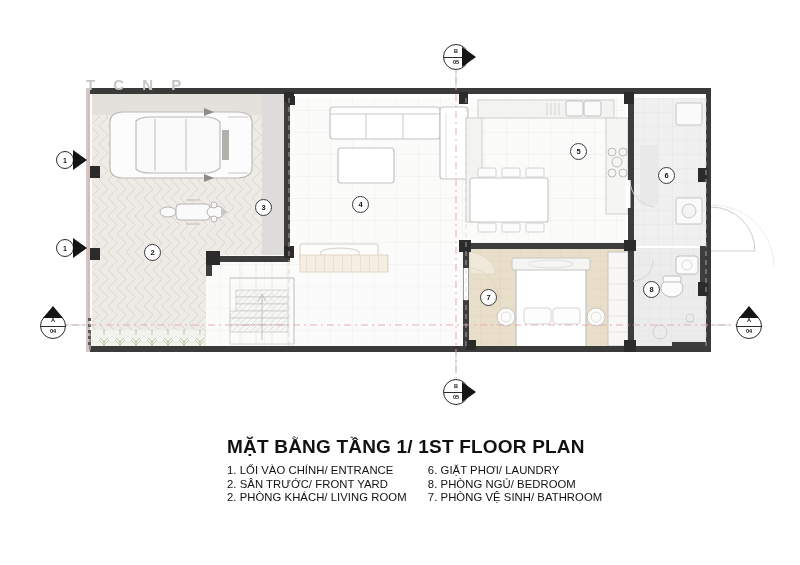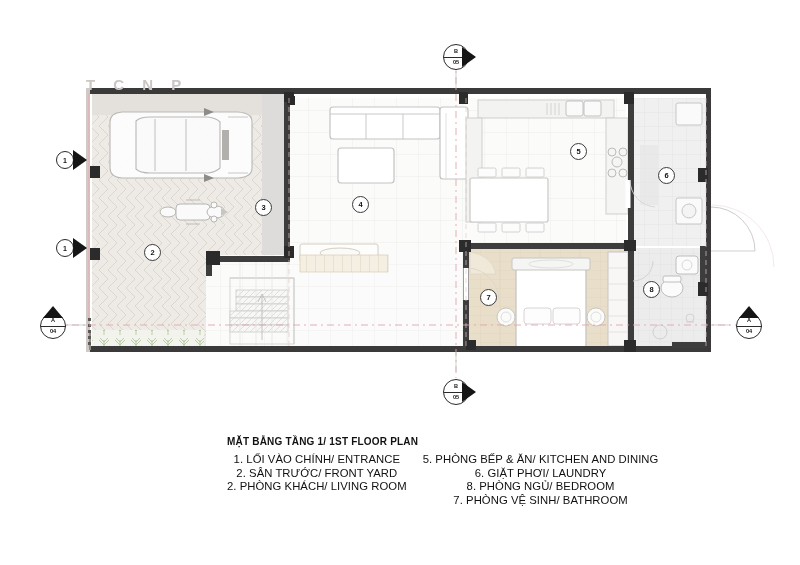--- a/index.html
+++ b/index.html
@@ -33,32 +33,31 @@
   }
 
   
   .legend {
     position: absolute;
     left: 227px;
     top: 436px;
     width: 430px;
   }
   .legend-title {
-    font-size: 10px;
+    font-size: 19px;
     font-weight: bold;
     letter-spacing: 0.2px;
     color: #111;
     margin: 0 0 6px 0;
     white-space: nowrap;
   }
   .legend-cols {
     display: flex;
     flex-direction: row;
     gap: 16px;
-    text-align: center;
   }
   .legend-col {
     display: flex;
     flex-direction: column;
     gap: 0px;
   }
   .legend-col.left { width: 192px; }
   .legend-col.right { width: 238px; }
   .legend-item {
     font-size: 11.3px;
@@ -565,21 +564,20 @@
 
   <div class="legend">
     <div class="legend-title">MẶT BẰNG TẦNG 1/ 1ST FLOOR PLAN</div>
     <div class="legend-cols">
       <div class="legend-col left">
         <div class="legend-item">1. LỐI VÀO CHÍNH/ ENTRANCE</div>
         <div class="legend-item">2. SÂN TRƯỚC/ FRONT YARD</div>
         <div class="legend-item">2. PHÒNG KHÁCH/ LIVING ROOM</div>
       </div>
       <div class="legend-col right">
-        <div class="legend-item">5. PHÒNG BẾP &amp; ĂN/ KITCHEN AND DINING</div>
         <div class="legend-item">6. GIẶT PHƠI/ LAUNDRY</div>
         <div class="legend-item">8. PHÒNG NGỦ/ BEDROOM</div>
         <div class="legend-item">7. PHÒNG VỆ SINH/ BATHROOM</div>
       </div>
     </div>
   </div>
 
 </div>
 
 </body></html>

